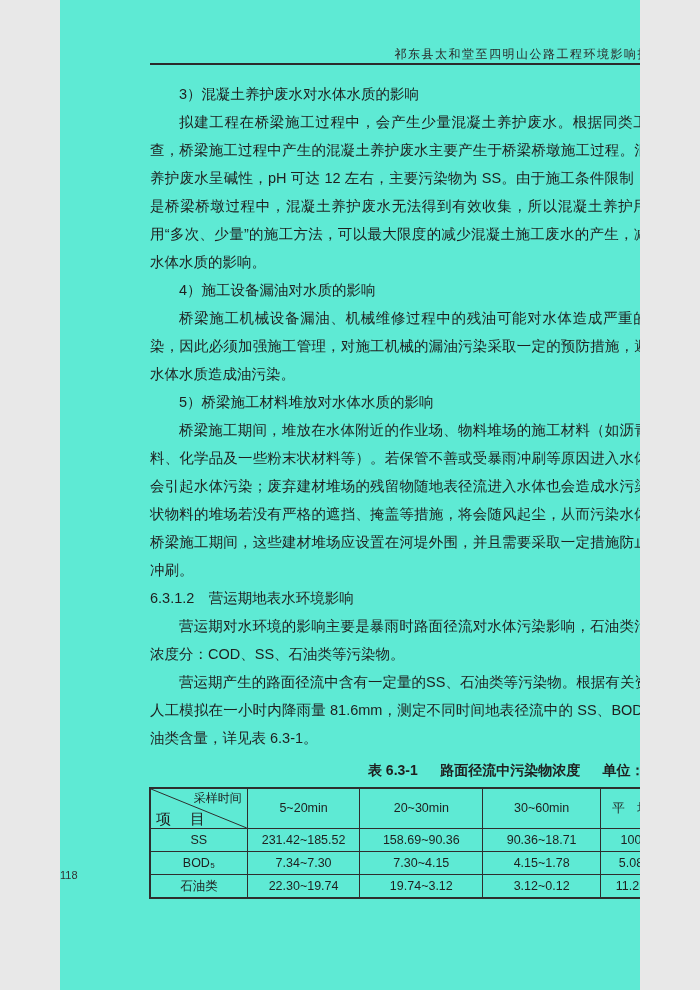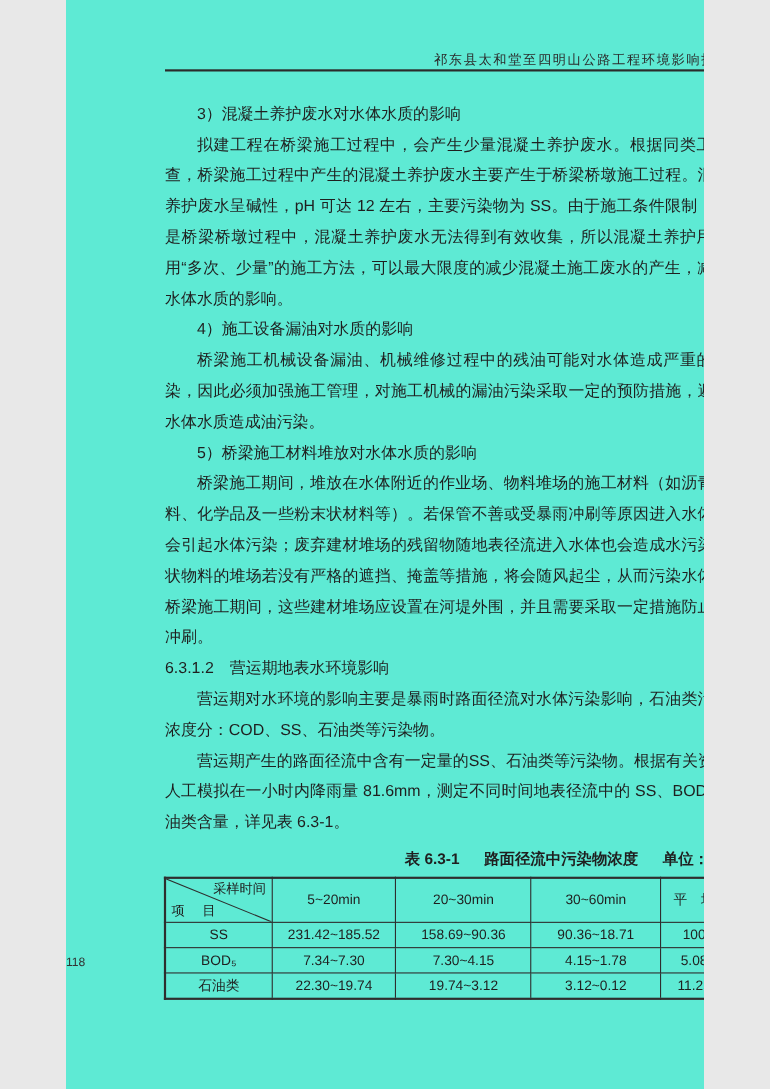--- a/index.html
+++ b/index.html
@@ -31,21 +31,21 @@
   .header-rule {
     position: absolute;
     top: 63px;
     left: 90px;
     width: 528px;
     height: 0;
     border-bottom: 2px solid #2b2b2b;
   }
   .body {
     position: absolute;
-    top: 90px;
+    top: 80px;
     left: 90px;
     width: 528px;
     font-size: 14.5px;
     line-height: 28px;
     text-align: justify;
   }
   .body p {
     margin: 0;
   }
   .indent { text-indent: 2em; }
@@ -87,21 +87,21 @@
     width: 100%; height: 100%;
   }
   .corner-top {
     position: absolute;
     top: 2px; right: 5px;
     font-size: 12px;
   }
   .corner-bottom {
     position: absolute;
     bottom: 2px; left: 5px;
-    font-size: 12px;
+    font-size: 15px;
     letter-spacing: 2px;
   }
   .after-table {
     margin-top: 30px !important;
   }
   .footer {
     position: absolute;
     top: 869px;
     left: 0;
     width: 700px;

